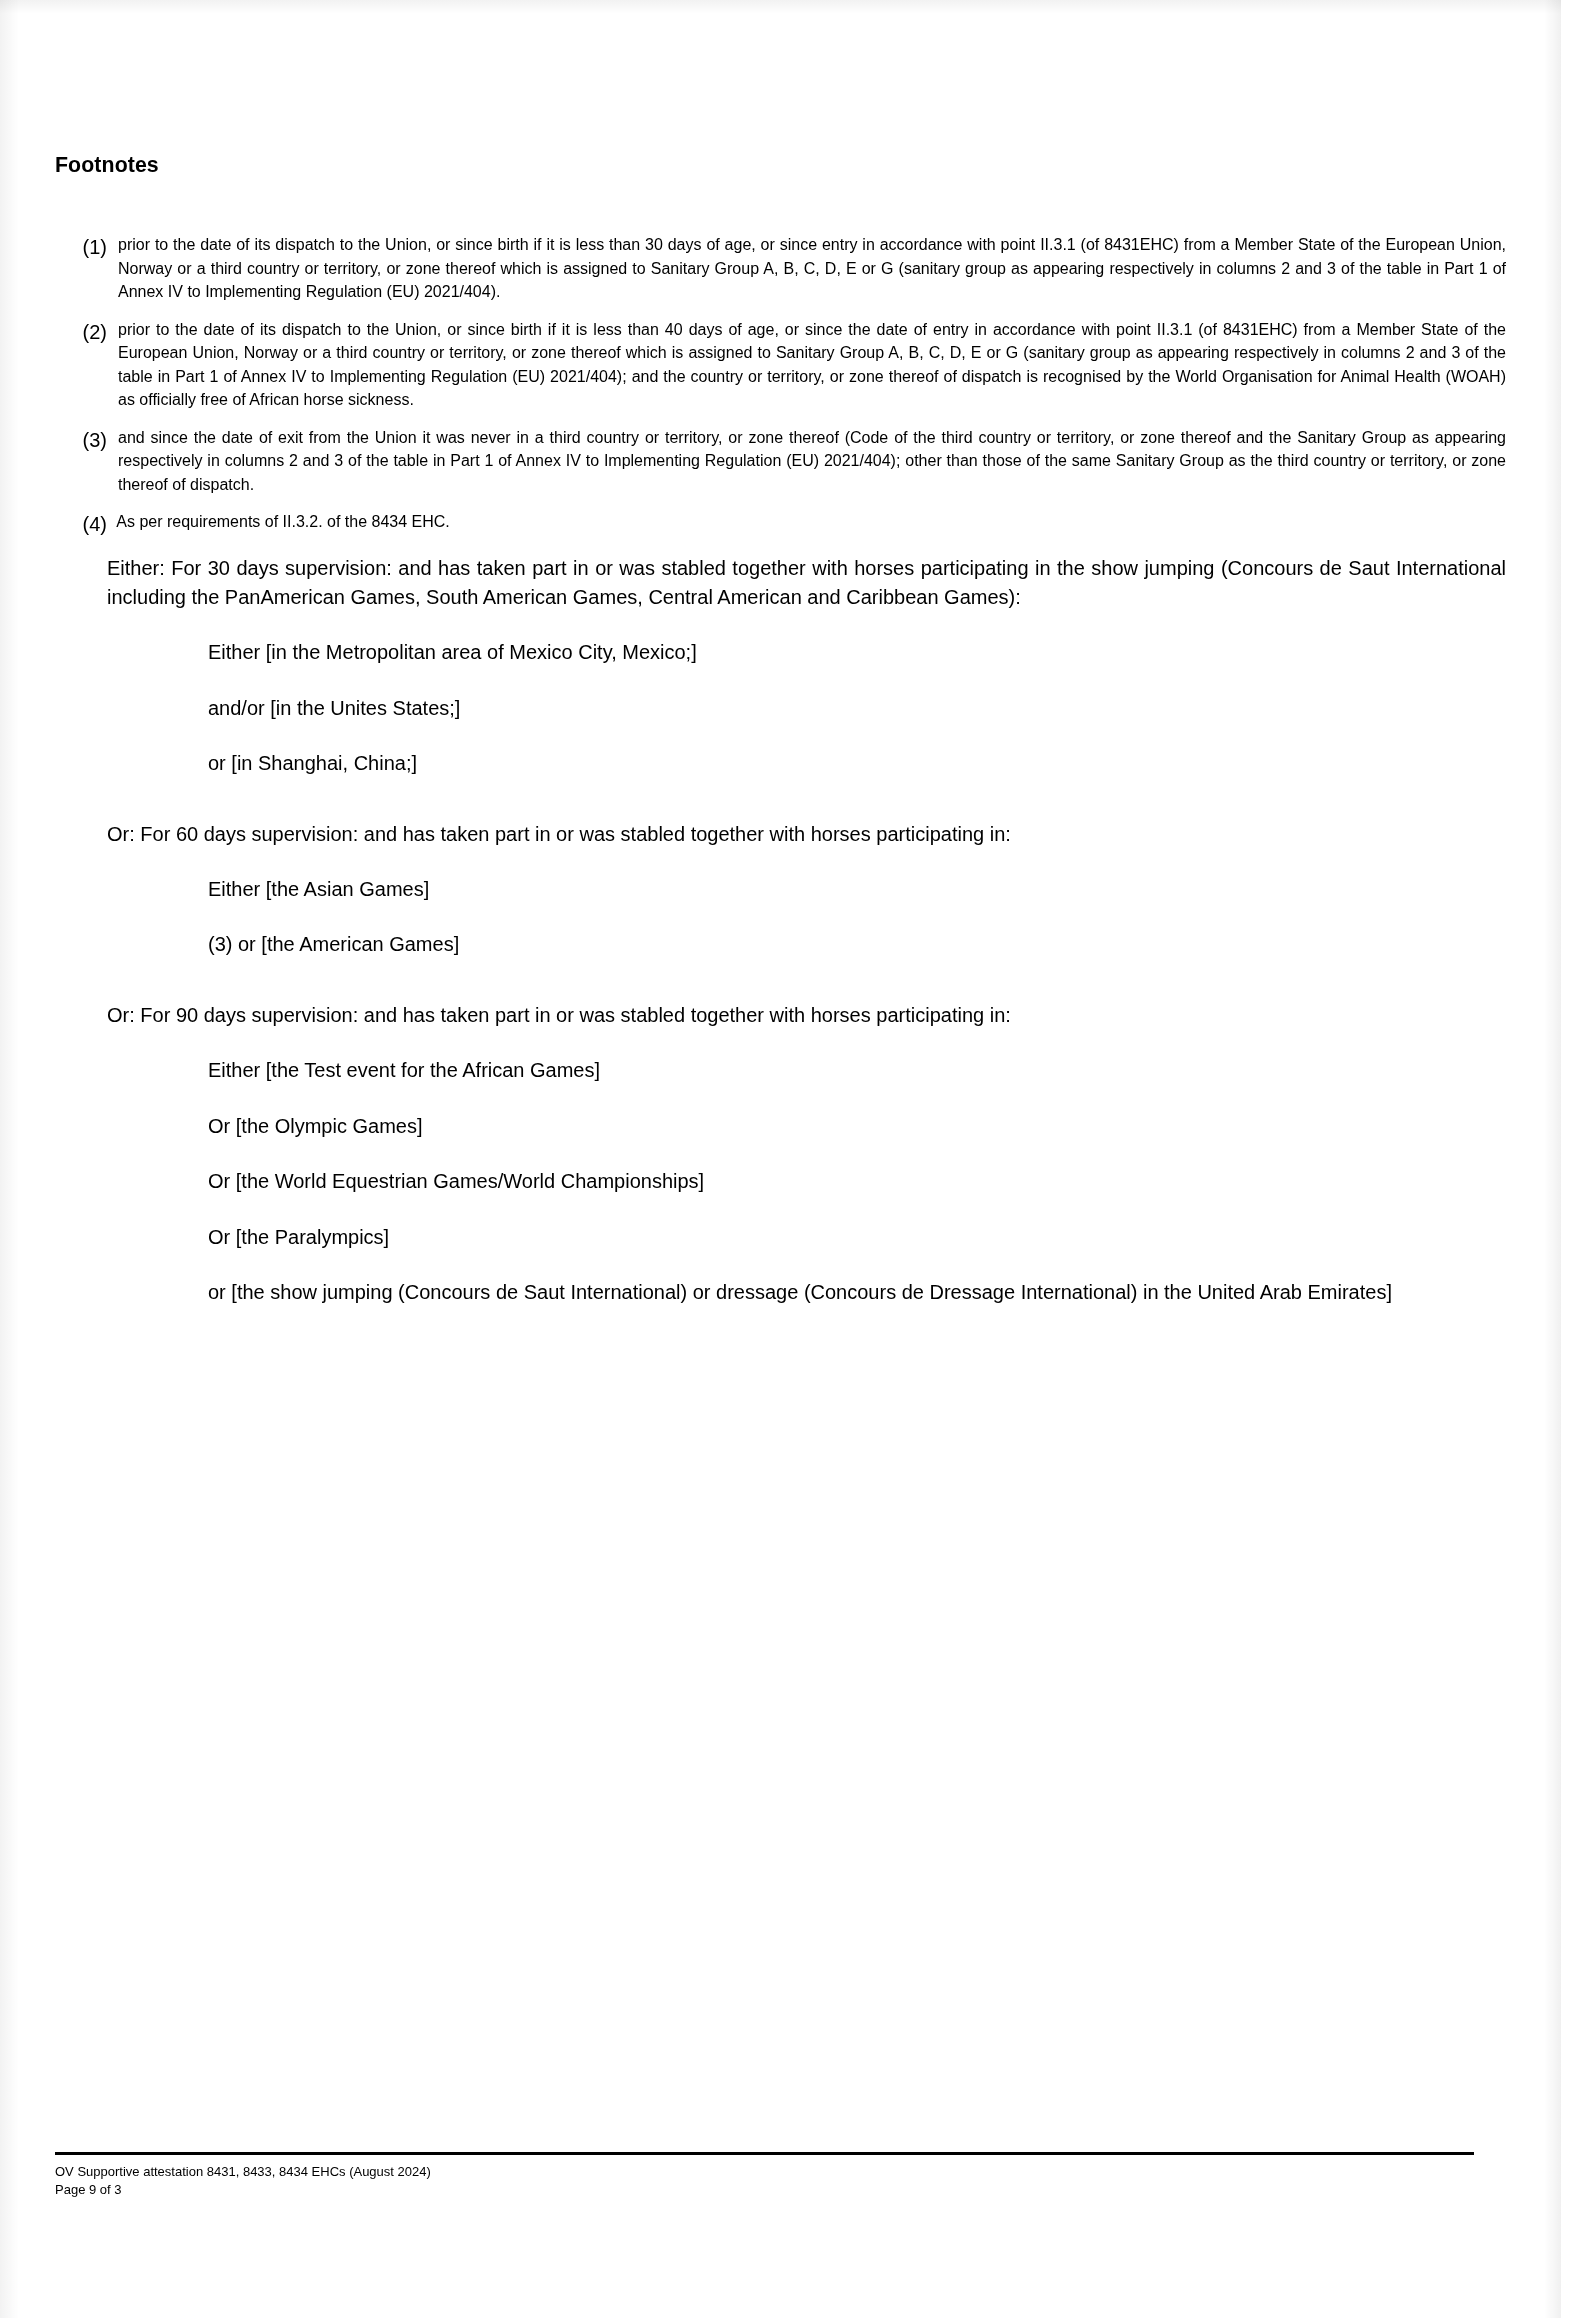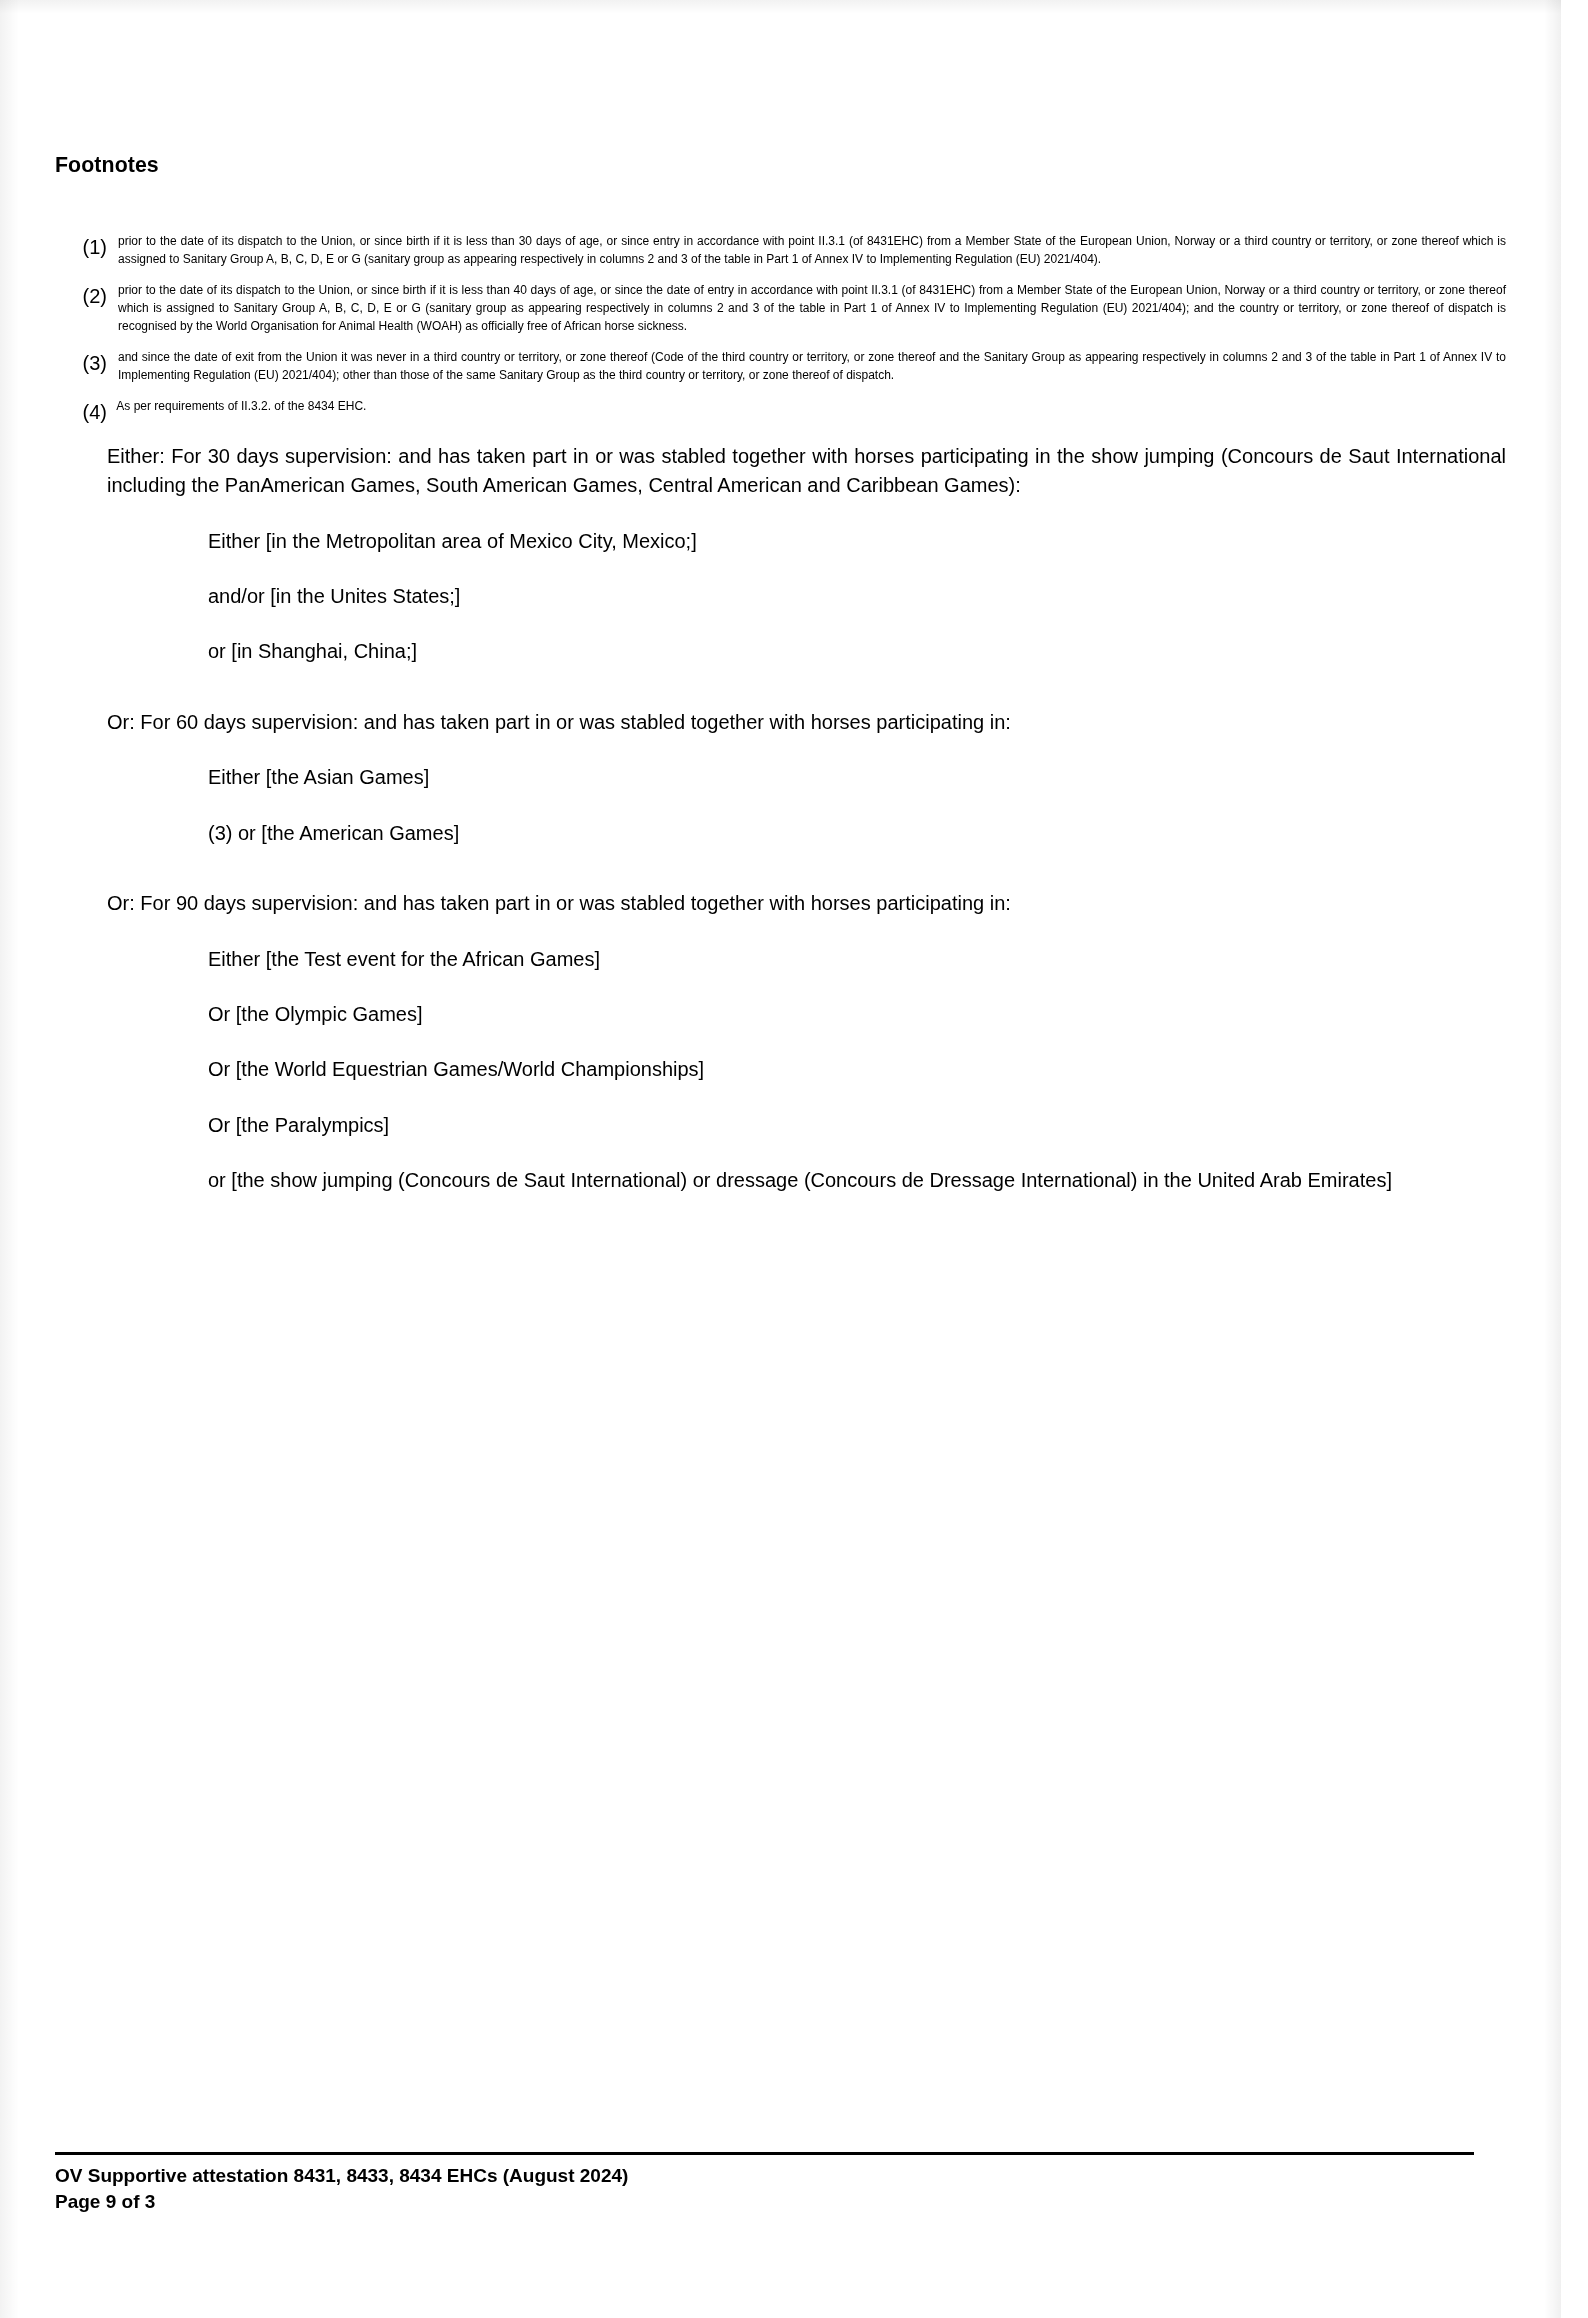--- a/index.html
+++ b/index.html
@@ -65,21 +65,21 @@
     margin-bottom: 14px;
   }
   .note-marker {
     flex: 0 0 auto;
     font-size: 20px;
     line-height: 1.47;
     text-align: right;
   }
   .note-body {
     flex: 1 1 auto;
-    font-size: 12px;
+    font-size: 16px;
     line-height: 1.47;
     text-align: justify;
     text-justify: inter-word;
   }
   .note-1 .note-marker { width: 52px; padding-right: 11px; }
   .note-1 .note-body { width: 1345px; }
 
   .note-4 .note-marker { width: 52px; padding-right: 9.3px; }
   .note-4 .note-body { text-align: left; }
 
@@ -106,23 +106,22 @@
     top: 2152px;
     width: 1414px;
   }
   .footer-rule {
     width: 1419px;
     height: 3.2px;
     background: #000000;
     margin-bottom: 7.4px;
   }
   .footer-line {
-    font-size: 19px;
+    font-size: 13px;
     line-height: 1.38;
-    font-weight: bold;
   }
 </style>
 </head>
 <body>
 
 <div class="page">
   <div class="scan-edge-top"></div>
   <div class="scan-edge-left"></div>
   <div class="scan-edge-right"></div>
 

